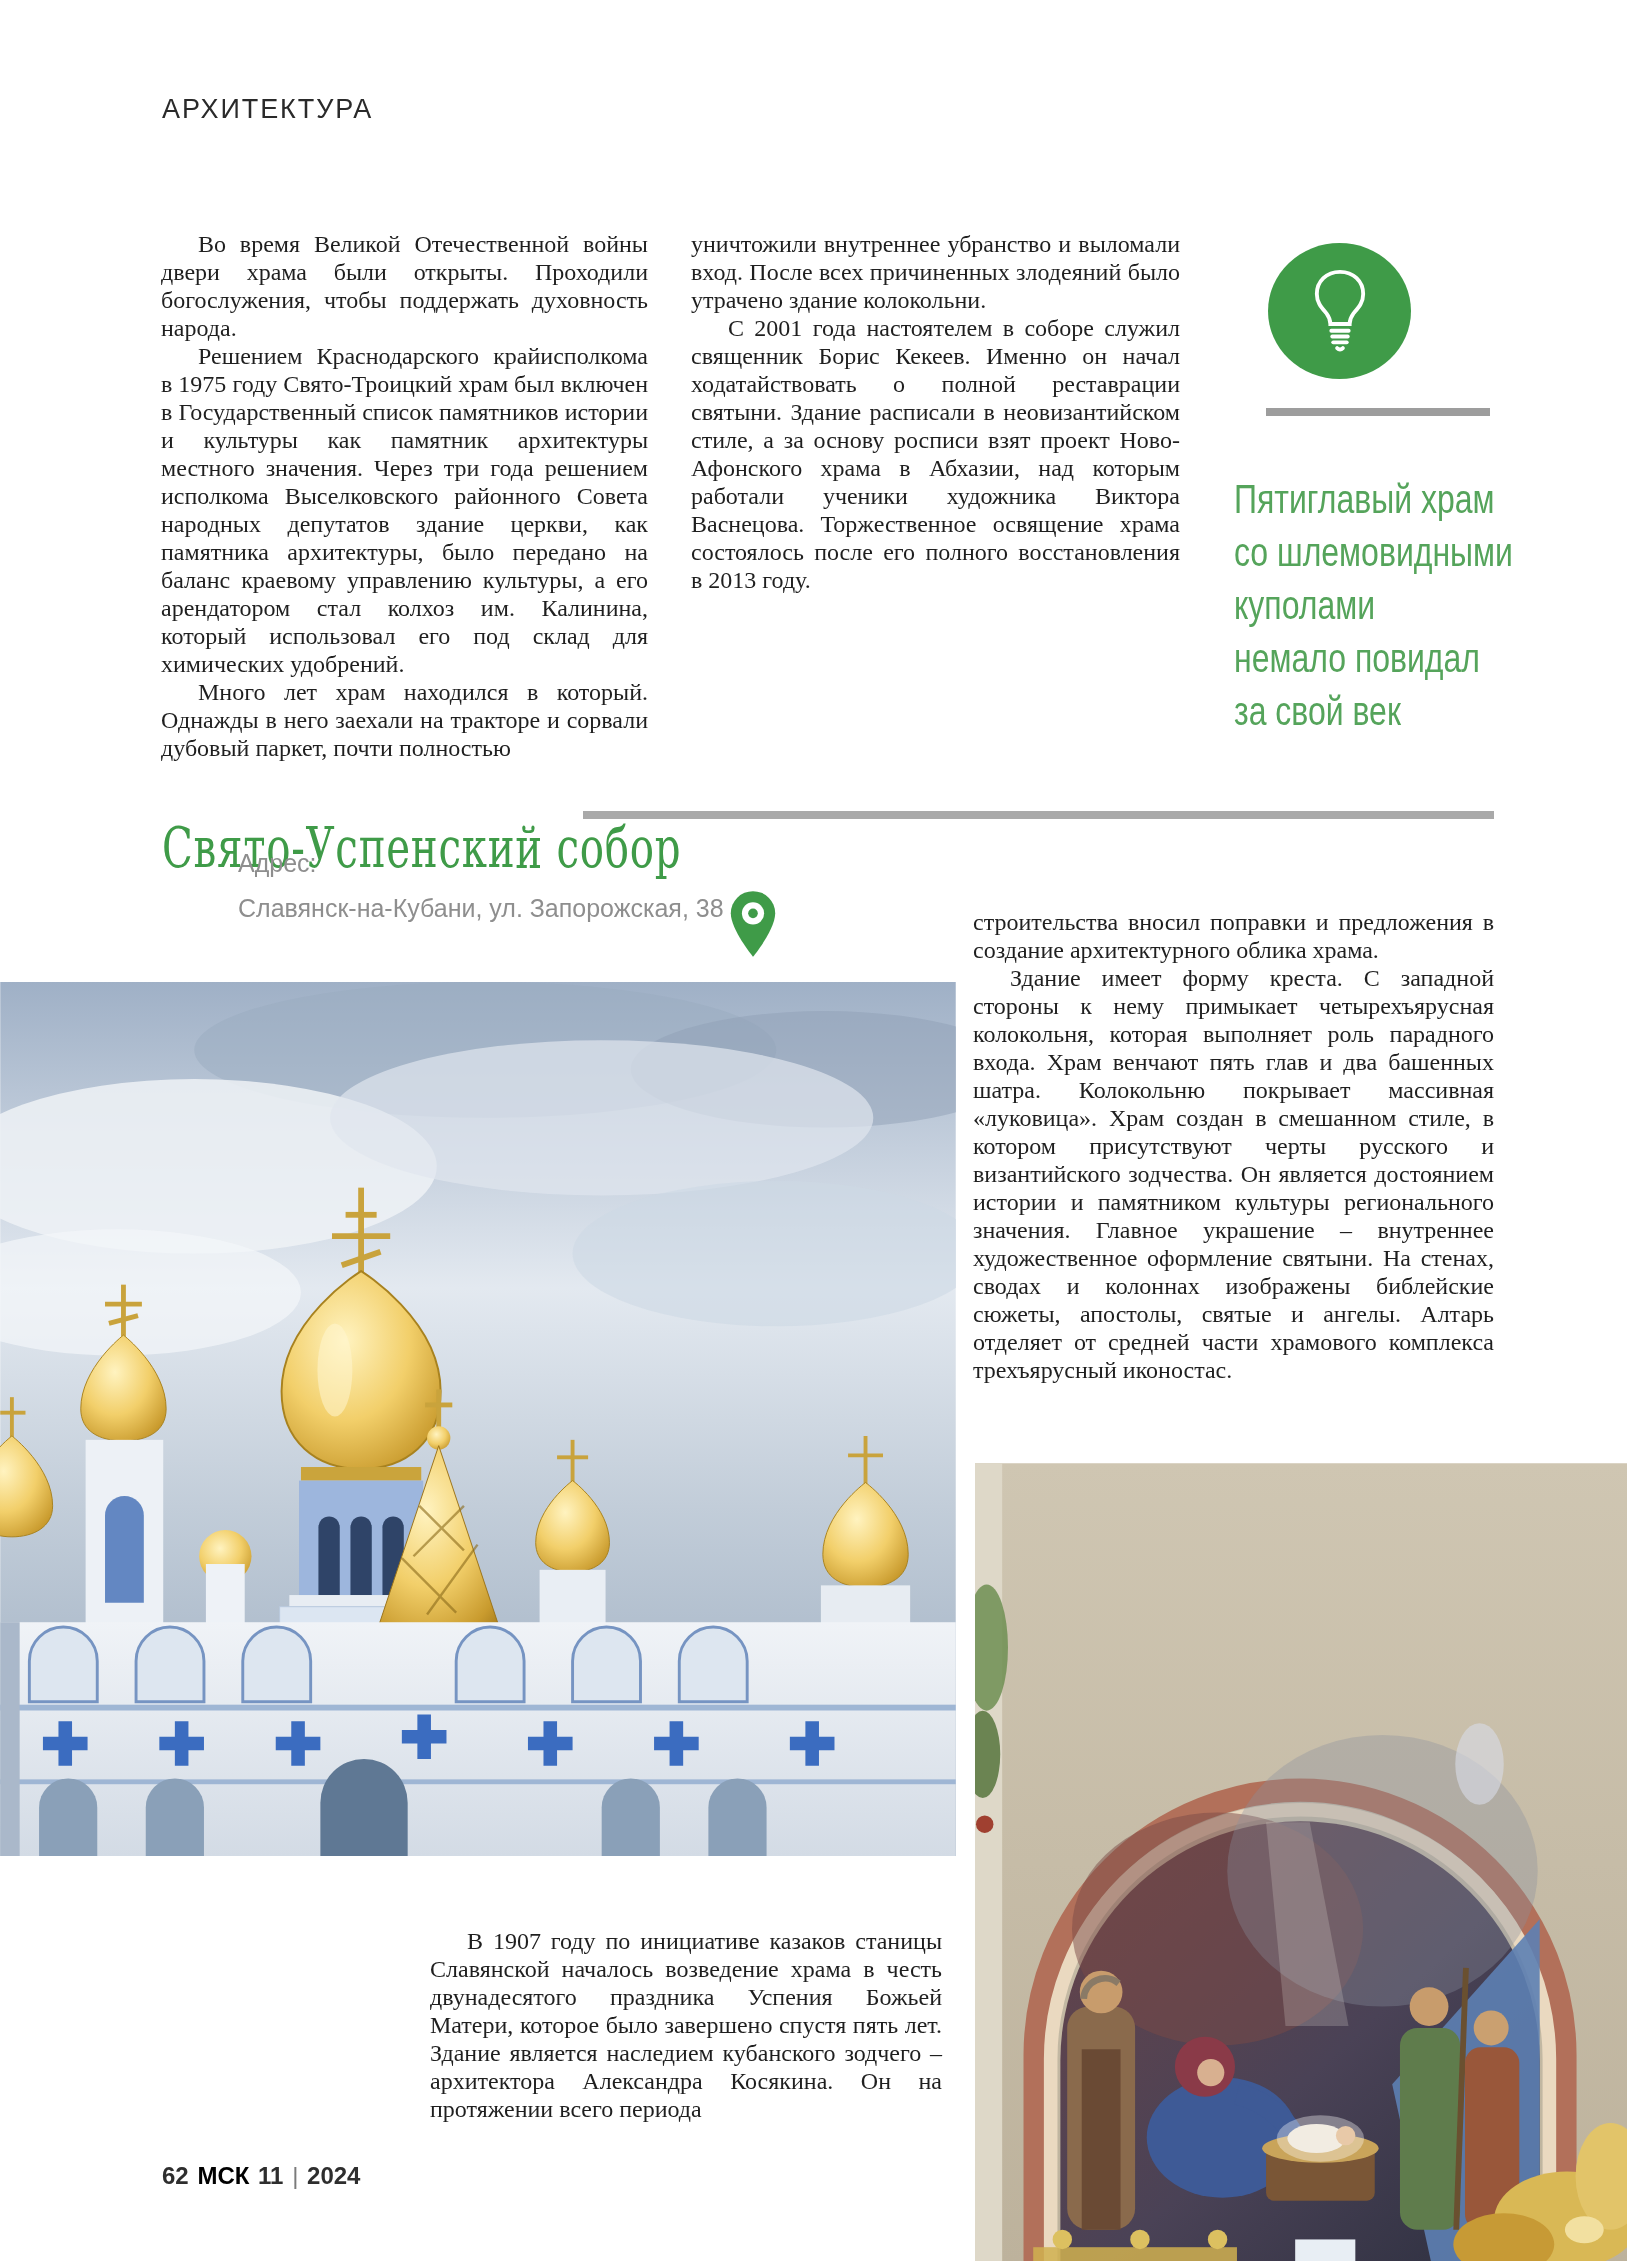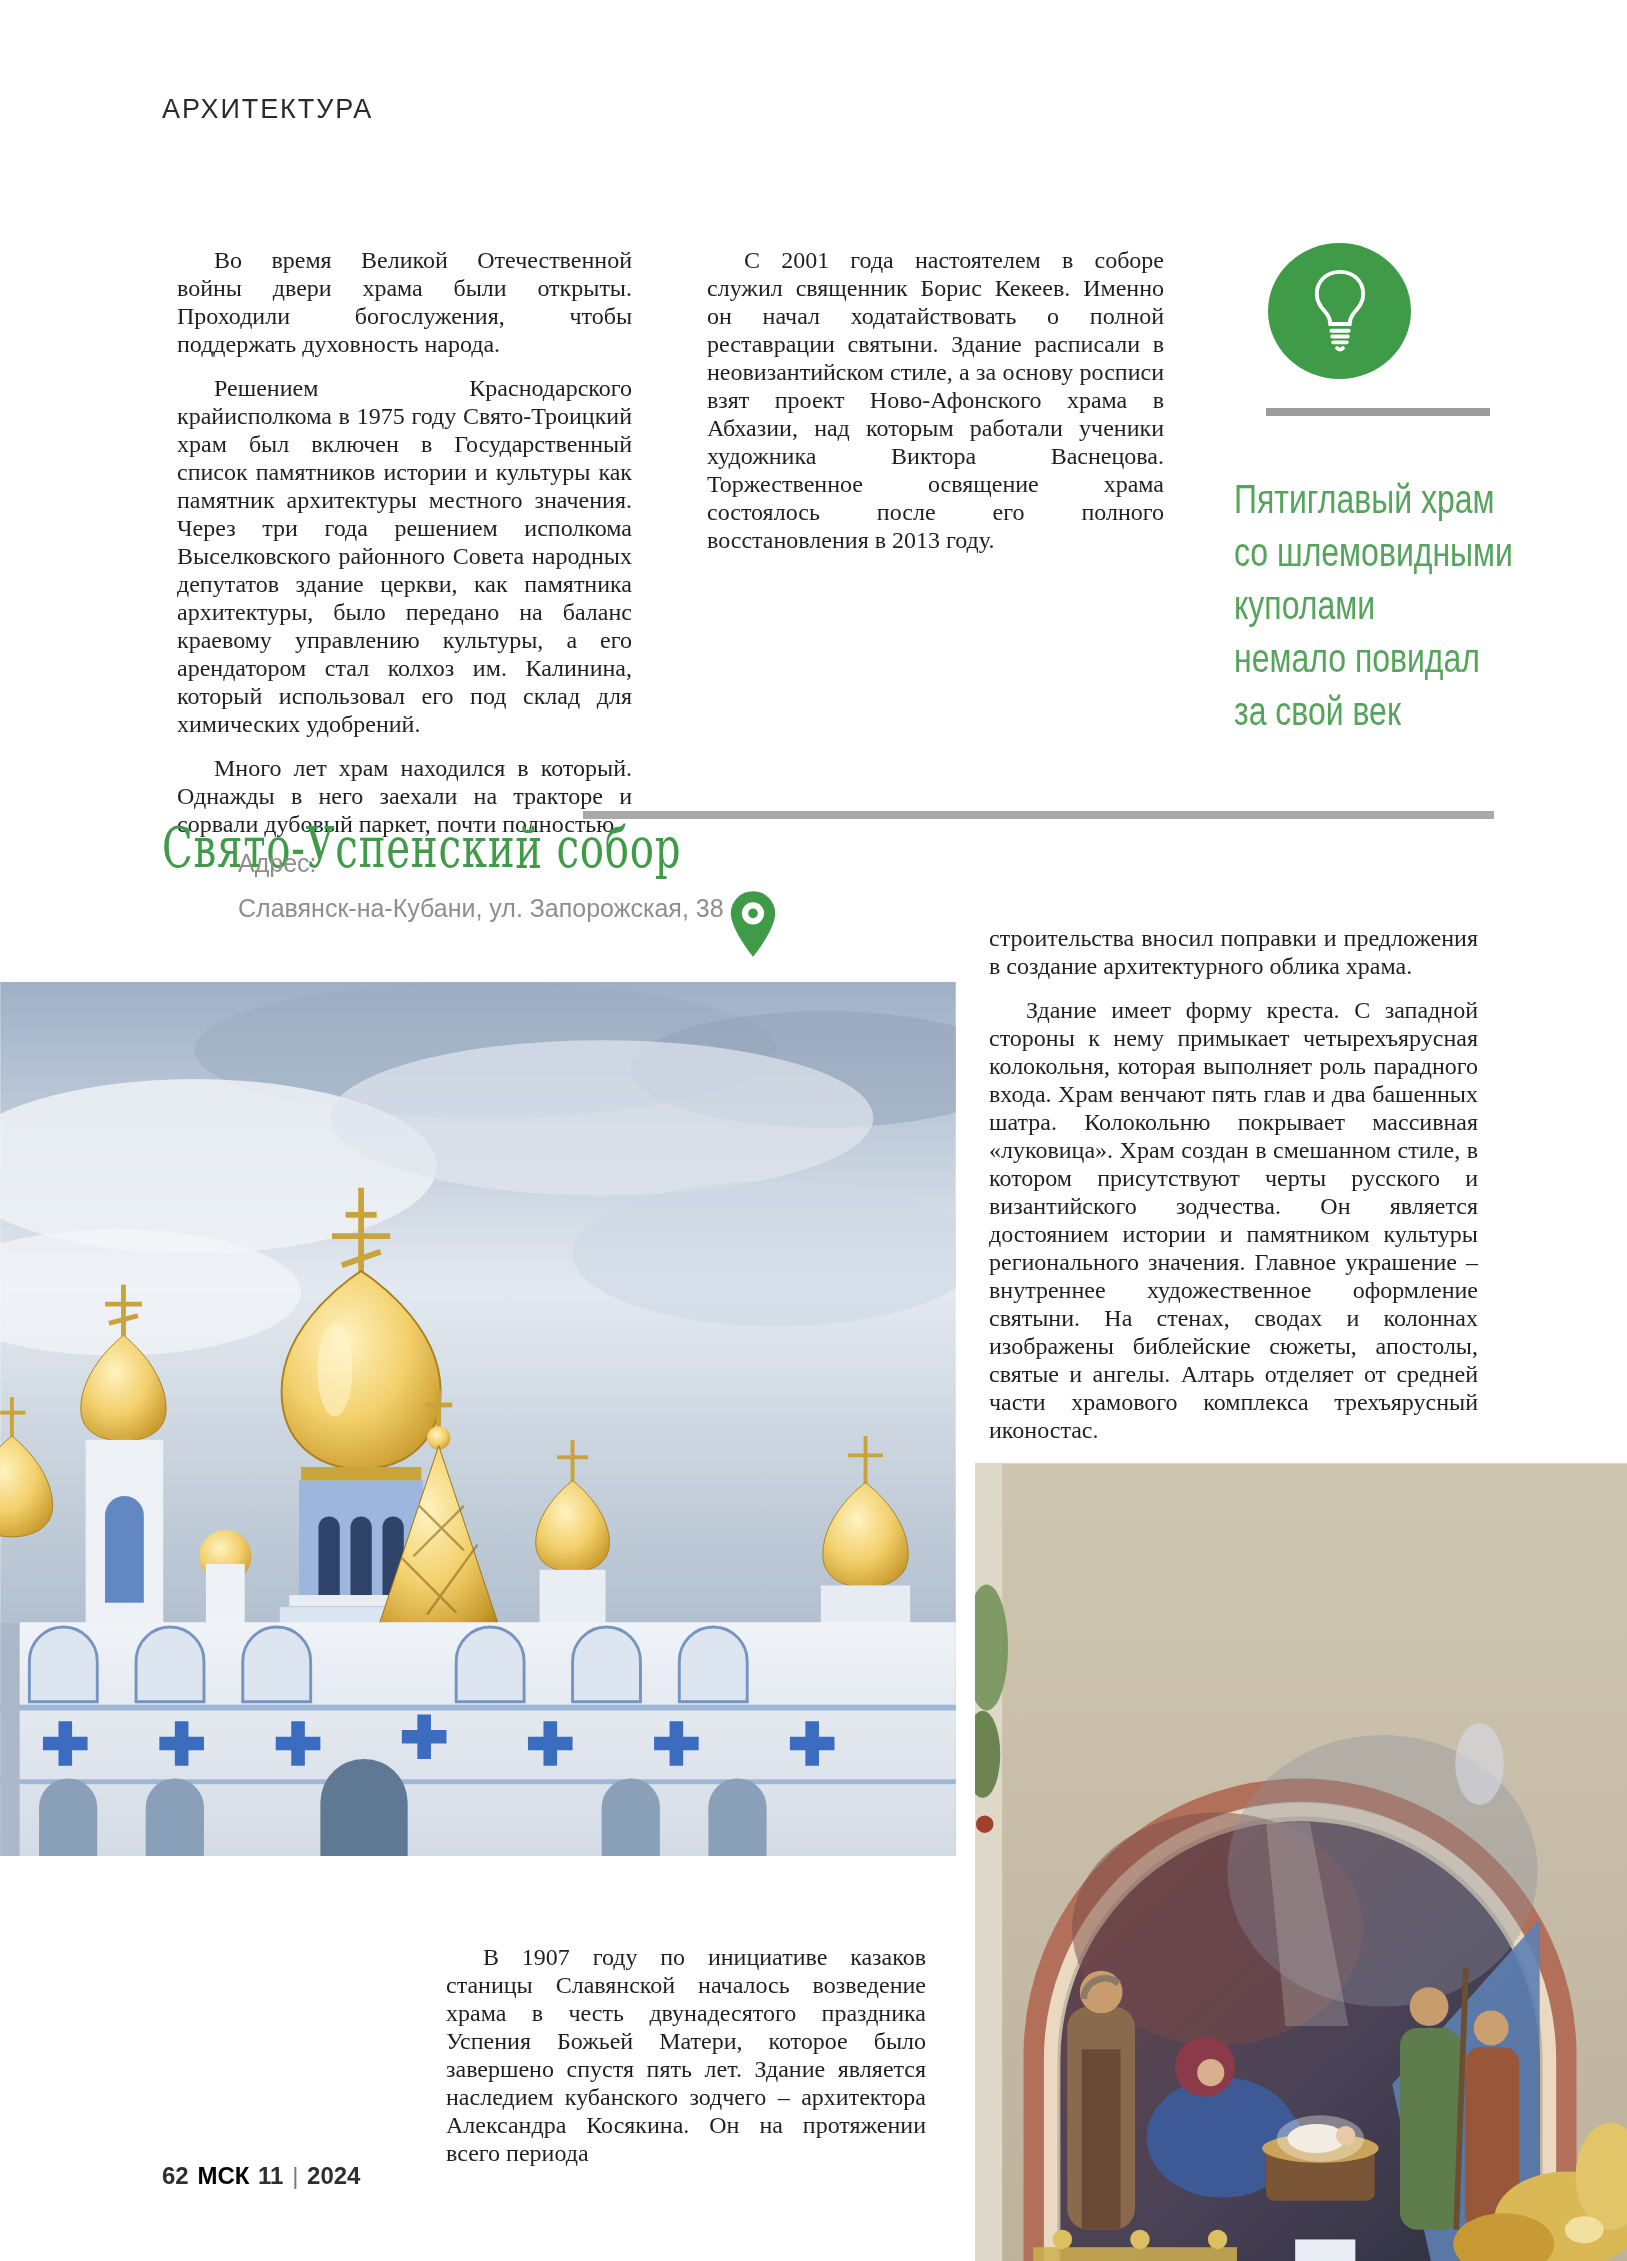--- a/index.html
+++ b/index.html
@@ -1,21 +1,21 @@
 <!DOCTYPE html>
 <html><head>
 <meta charset="utf-8">
 <style>
   html,body{margin:0;padding:0;background:#fff;}
   .page{position:relative;width:1627px;height:2262px;background:#ffffff;overflow:hidden;
         font-family:"Liberation Serif",serif;padding-left:28px;}
   .kicker{position:absolute;left:162px;top:94px;font-family:"Liberation Sans",sans-serif;
           font-size:27px;font-weight:500;letter-spacing:1.9px;color:#2a2a2a;}
   .textcol{position:absolute;font-size:24px;line-height:28px;color:#1f1f1f;text-align:justify;}
-  .textcol p{margin:16px;text-indent:37px;}
+  .textcol p{margin:0;text-indent:37px;}
   .textcol p.cont{text-indent:0;}
   #col1{left:161px;top:230px;width:487px;}
   #col2{left:691px;top:230px;width:489px;}
   #col3{left:973px;top:908px;width:521px;}
   #colb{left:430px;top:1927px;width:512px;}
   .idea-circle{position:absolute;left:1268px;top:243px;width:143px;height:136px;border-radius:50%;
                background:#3f9b48;display:flex;align-items:center;justify-content:center;}
   .side-rule{position:absolute;left:1266px;top:408px;width:224px;height:7.8px;background:#9d9d9d;}
   .quote{position:absolute;left:1234px;top:473px;width:408px;font-family:"Liberation Sans",sans-serif;
          font-size:41px;line-height:53px;color:#55a45b;transform:scaleX(0.78);transform-origin:left top;}
@@ -42,20 +42,21 @@
 <div class="page">
 
   <div class="kicker">АРХИТЕКТУРА</div>
 
   <div class="textcol" id="col1">
     <p>Во время Великой Отечественной войны двери храма были открыты. Проходили богослужения, чтобы поддержать духовность народа.</p>
     <p>Решением Краснодарского крайисполкома в 1975 году Свято-Троицкий храм был включен в Государственный список памятников истории и культуры как памятник архитектуры местного значения. Через три года решением исполкома Выселковского районного Совета народных депутатов здание церкви, как памятника архитектуры, было передано на баланс краевому управлению культуры, а его арендатором стал колхоз им. Калинина, который использовал его под склад для химических удобрений.</p>
     <p>Много лет храм находился в который. Однажды в него заехали на тракторе и сорвали дубовый паркет, почти полностью</p>
   </div>
   <div class="textcol" id="col2">
+    <p class="cont">уничтожили внутреннее убранство и выломали вход. После всех причиненных злодеяний было утрачено здание колокольни.</p>
     <p>С 2001 года настоятелем в соборе служил священник Борис Кекеев. Именно он начал ходатайствовать о полной реставрации святыни. Здание расписали в неовизантийском стиле, а за основу росписи взят проект Ново-Афонского храма в Абхазии, над которым работали ученики художника Виктора Васнецова. Торжественное освящение храма состоялось после его полного восстановления в 2013 году.</p>
   </div>
 
   <div class="idea-circle">
     <span>
       <svg width="62" height="85" viewBox="0 0 64 88" fill="none" stroke="#ffffff" stroke-width="4" stroke-linecap="round">
         <path d="M32,5 C18,5 8,15 8,28 C8,37 13,42 18,48 C21,52 22,55 22,59 L42,59 C42,55 43,52 46,48 C51,42 56,37 56,28 C56,15 46,5 32,5 Z"></path>
         <line x1="23" y1="66" x2="41" y2="66"></line>
         <line x1="24" y1="72" x2="40" y2="72"></line>
         <line x1="25" y1="78" x2="39" y2="78"></line>

